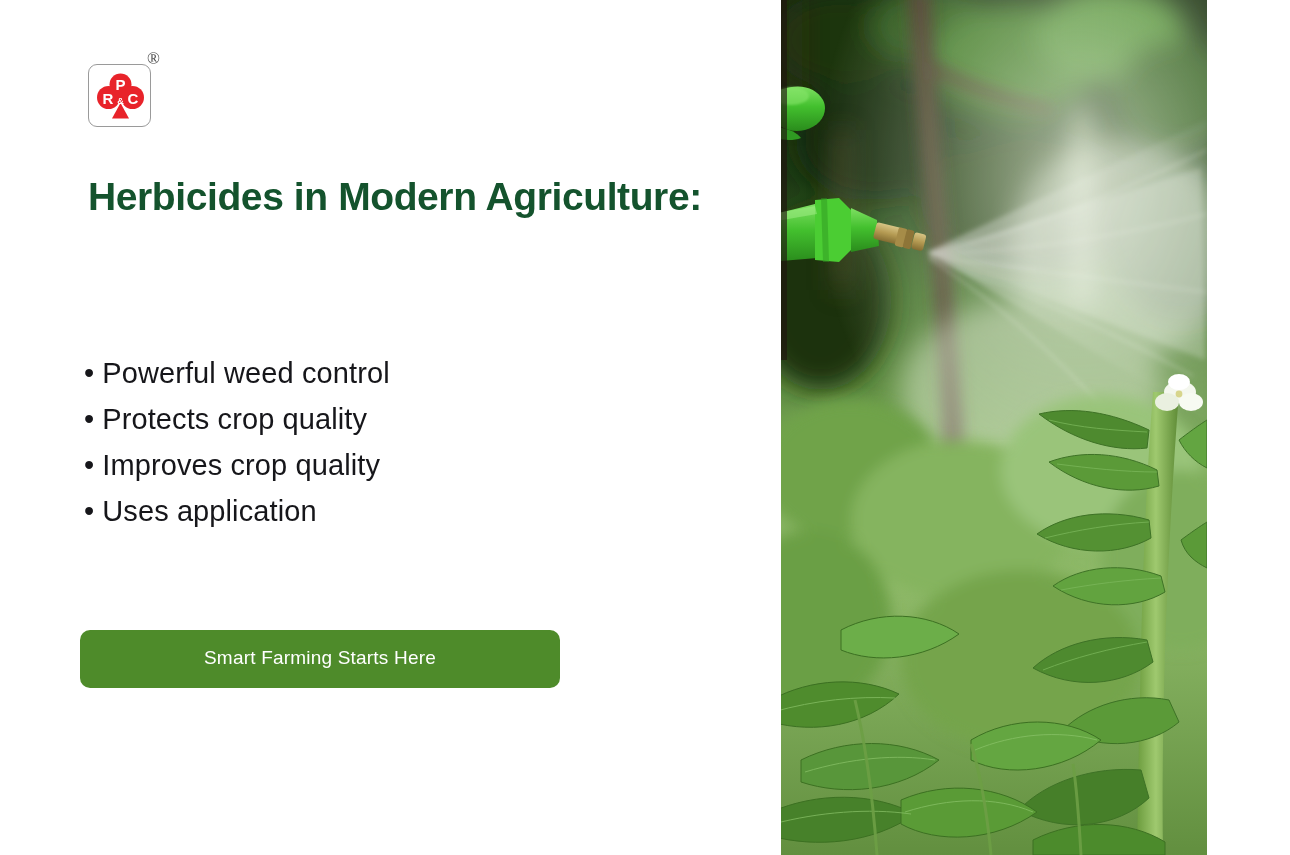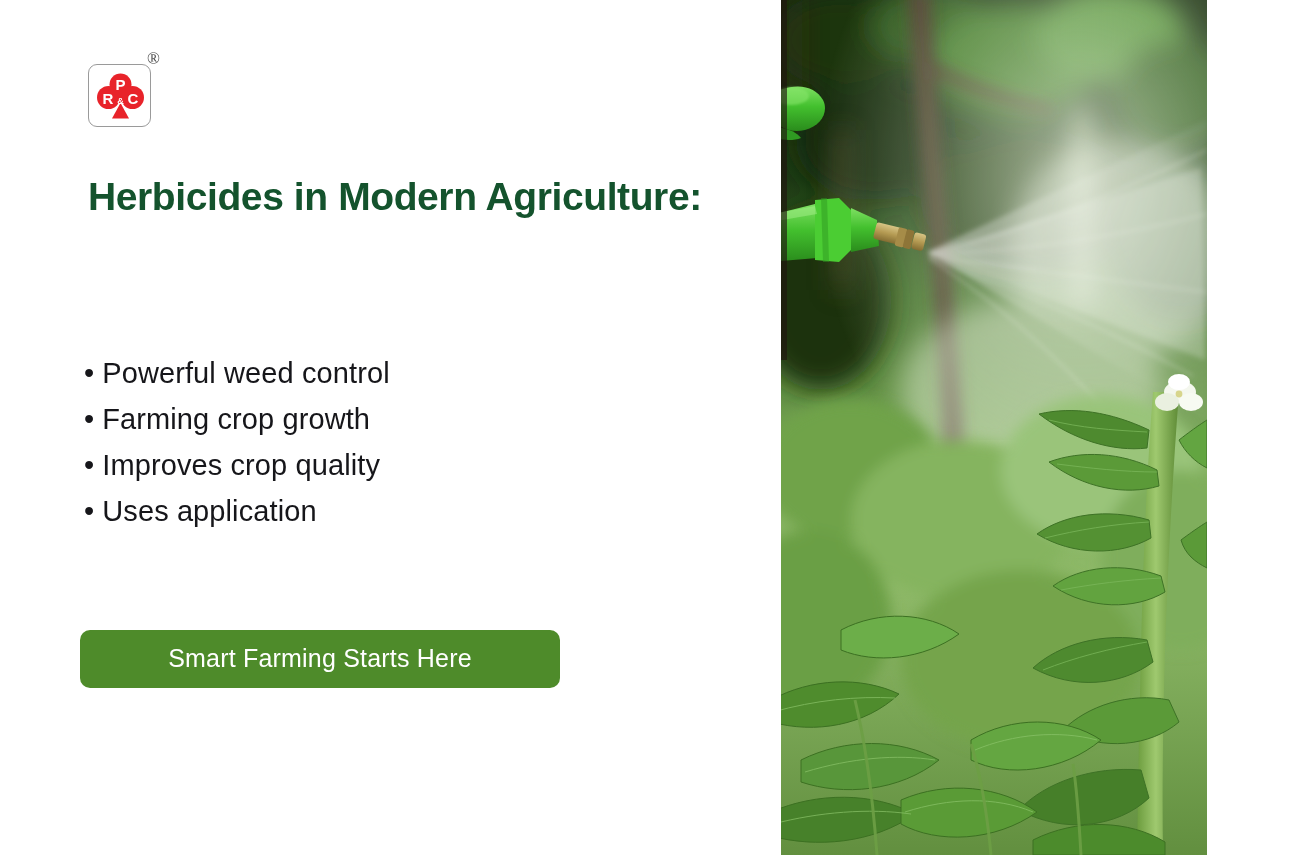--- a/index.html
+++ b/index.html
@@ -97,21 +97,21 @@
     position: absolute;
     left: 80px;
     top: 630px;
     width: 480px;
     height: 58px;
     background: #4e8b2a;
     border: none;
     border-radius: 10px;
     color: #ffffff;
     font-family: "Liberation Sans", sans-serif;
-    font-size: 25px;
+    font-size: 19px;
     font-weight: 400;
     letter-spacing: 0.2px;
     cursor: pointer;
     display: flex;
     align-items: center;
     justify-content: center;
     padding-bottom: 2px;
   }
 
   
@@ -155,21 +155,21 @@
 
     <h1 class="headline">
       <span class="headline-line">Herbicides in Modern Agriculture:</span>
     </h1>
 
     <ul class="bullets">
       <li class="bullet-item">
         <span class="bullet-dot">•</span><span>Powerful weed control</span>
       </li>
       <li class="bullet-item">
-        <span class="bullet-dot">•</span><span>Farming crop growth</span>
+        <span class="bullet-dot">•</span><span>Protects crop quality</span>
       </li>
       <li class="bullet-item">
         <span class="bullet-dot">•</span><span>Improves crop quality</span>
       </li>
       <li class="bullet-item">
         <span class="bullet-dot">•</span><span>Uses application</span>
       </li>
     </ul>
 
     <button class="cta-button">

